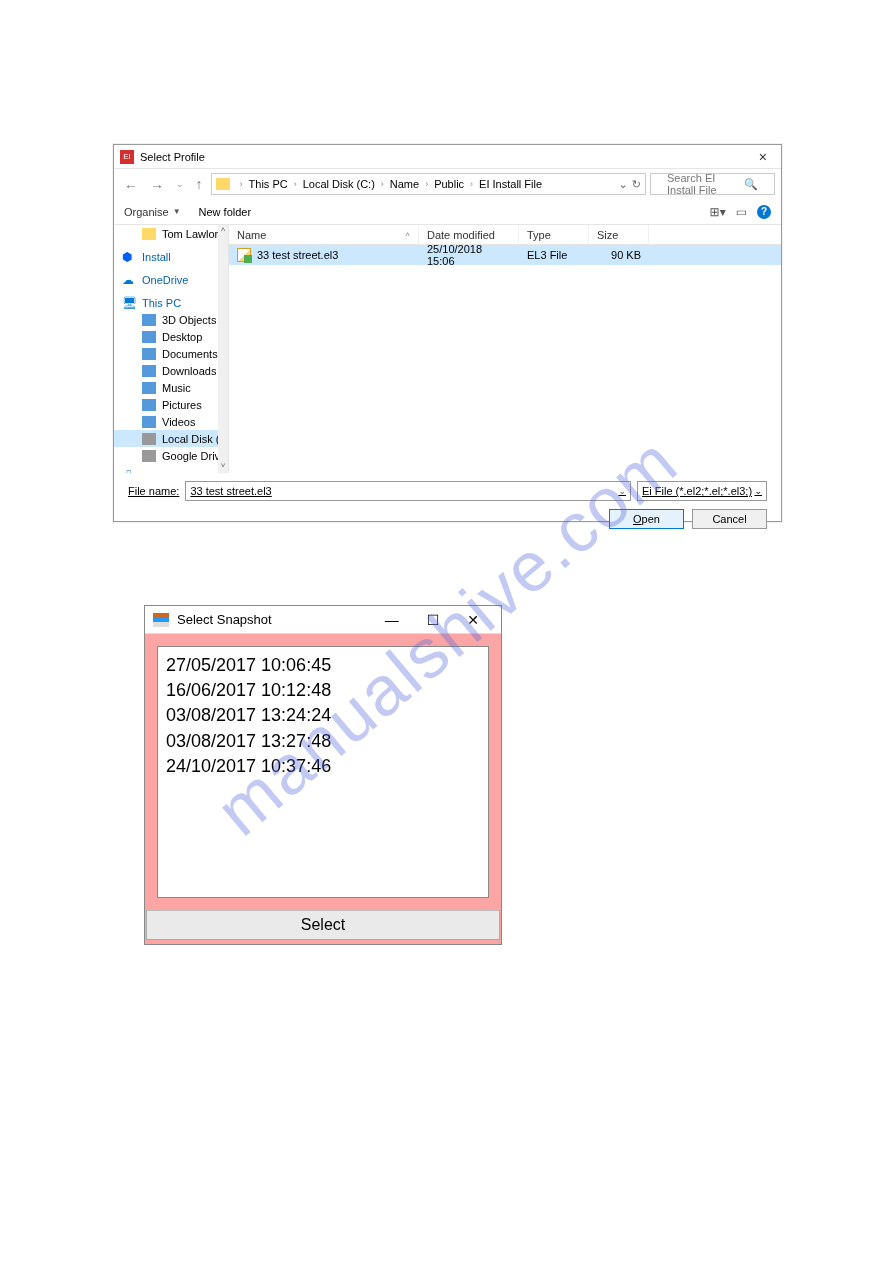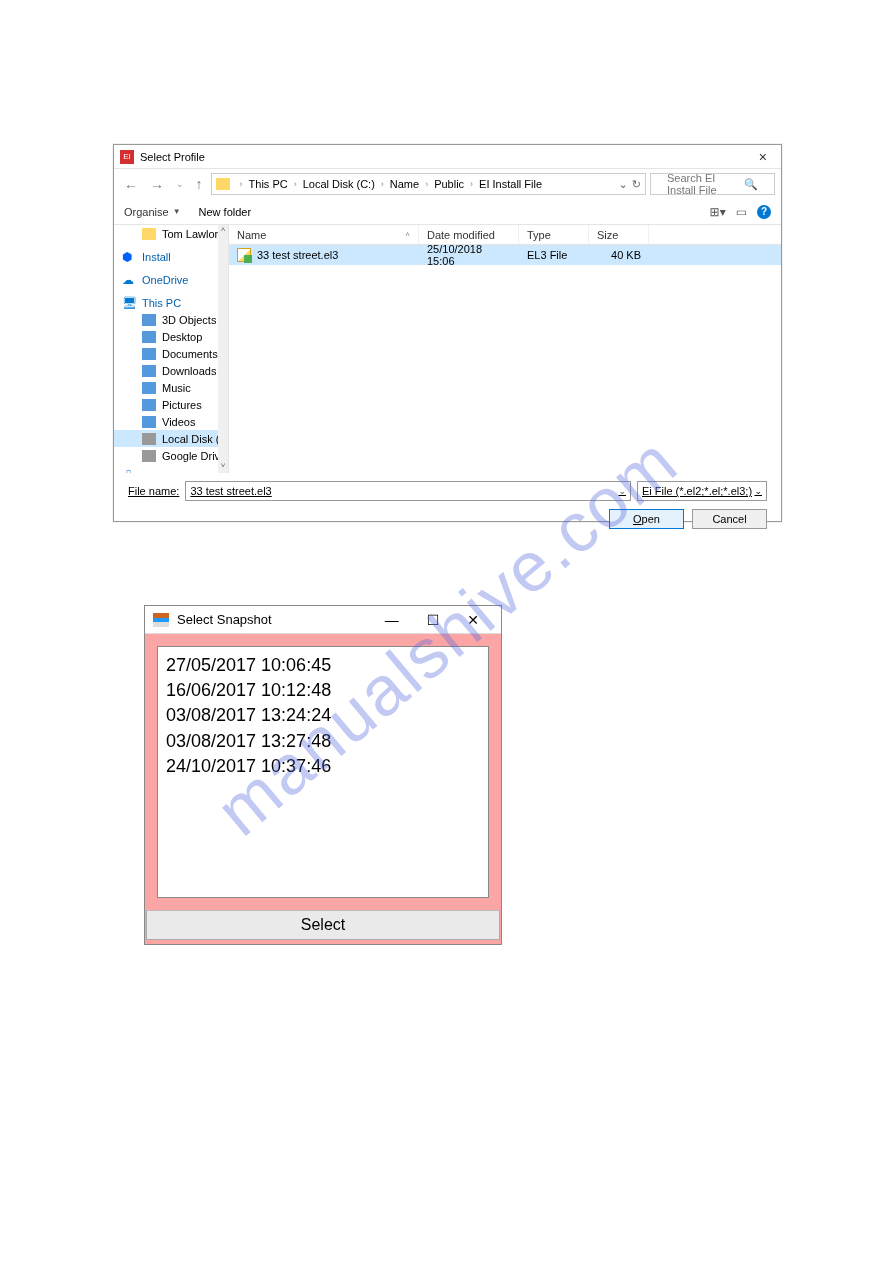--- a/index.html
+++ b/index.html
@@ -208,21 +208,21 @@
         <div class="col col-type">Type</div>
         <div class="col col-size">Size</div>
       </div>
       <div class="fl-row">
         <div class="col col-name">
           <span class="file-ico"></span>
           <span>33 test street.el3</span>
         </div>
         <div class="col col-date">25/10/2018 15:06</div>
         <div class="col col-type">EL3 File</div>
-        <div class="col col-size" style="text-align:right;">40 KB</div>
+        <div class="col col-size" style="text-align:right;">90 KB</div>
       </div>
     </div>
   </div>
   <div class="dlg1-footer">
     <div class="fn-row">
       <label><span>File </span><span style="text-decoration:underline;">n</span><span>ame:</span></label>
       <div class="fn-input">
         <span>33 test street.el3</span>
         <span class="dd">⌄</span>
       </div>

